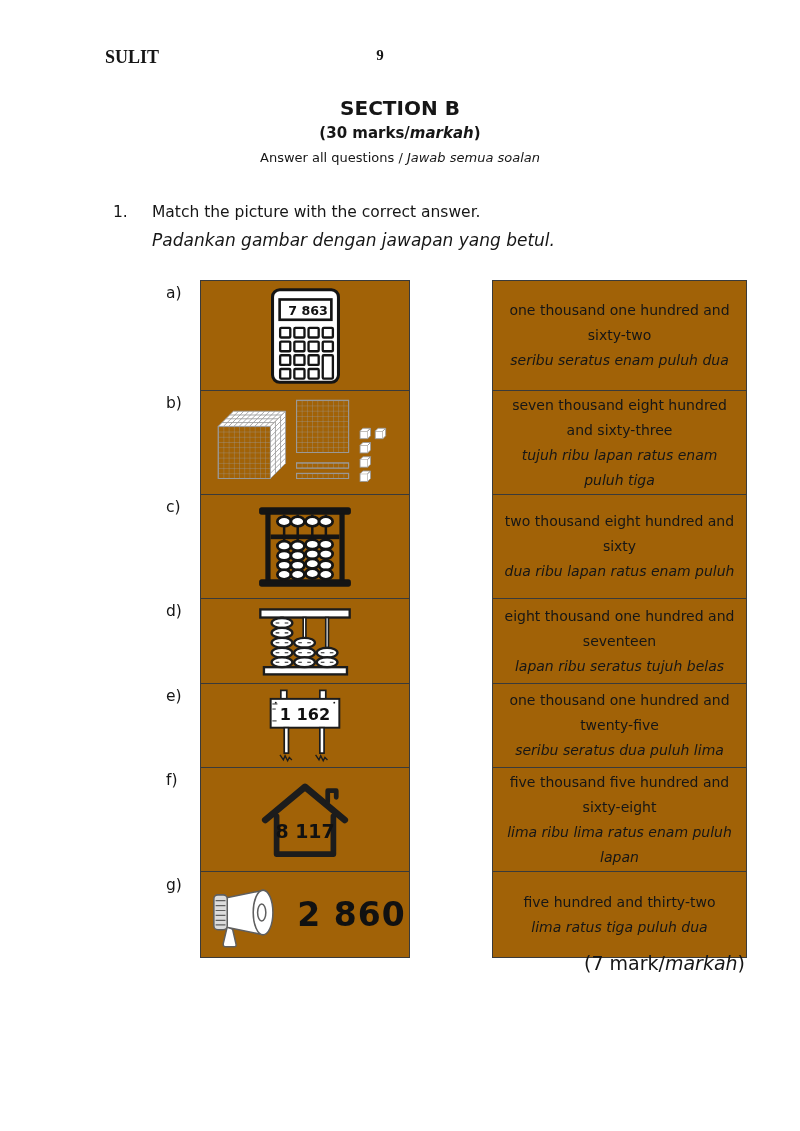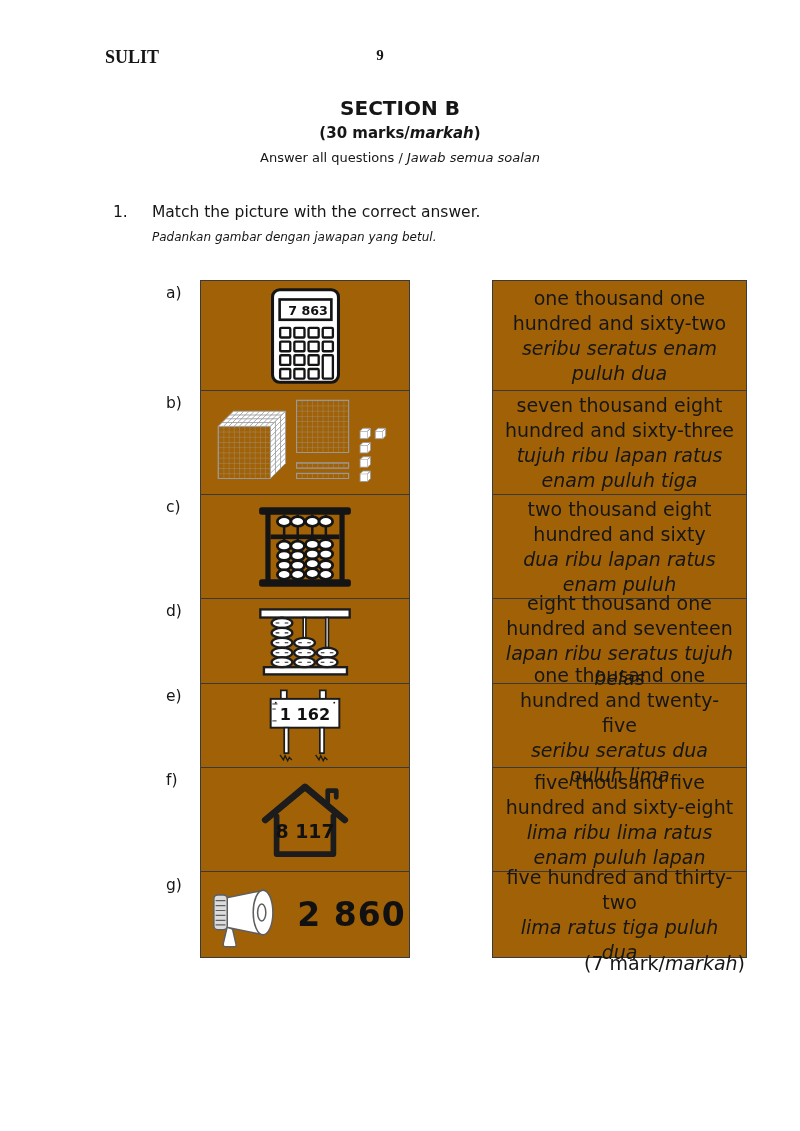--- a/index.html
+++ b/index.html
@@ -12,21 +12,21 @@
   .bold{font-weight:bold;}
 
   
   .pic-table{position:absolute;left:200px;top:280px;width:208px;
              border:1px solid #3a3a3a;}
   .ans-table{position:absolute;left:492px;top:280px;width:253px;
              border:1px solid #3a3a3a;}
   .row{box-sizing:border-box;border-bottom:1px solid #3a3a3a;
        display:flex;align-items:center;justify-content:center;background:#a16207;}
   .row:last-child{border-bottom:none;}
-  .ans{flex-direction:column;text-align:center;font-size:19px;
+  .ans{flex-direction:column;text-align:center;font-size:14px;
        line-height:25px;padding:2px 10px;}
   .h110{height:110px}.h104{height:104px}.h85{height:85px}.h84{height:84px}
   .rlabel{position:absolute;left:166px;font-size:15.5px;}
   .bignum{font-size:33px;font-weight:800;letter-spacing:1px;color:#111;}
   svg text{font-family:"DejaVu Sans",sans-serif;}
 </style>
 </head>
 <body>
 
 <div class="sheet">
@@ -37,21 +37,21 @@
   <div class="abs center-line bold" style="top:96px;font-size:20px;">SECTION B</div>
   <div class="abs center-line bold" style="top:124px;font-size:15px;">
     <span>(30 marks/</span><span class="it">markah</span><span>)</span>
   </div>
   <div class="abs center-line" style="top:150px;font-size:13px;">
     <span>Answer all questions / </span><span class="it">Jawab semua soalan</span>
   </div>
 
   <div class="abs" style="left:113px;top:203px;font-size:15.5px;">1.</div>
   <div class="abs" style="left:152px;top:203px;font-size:15.5px;">Match the picture with the correct answer.</div>
-  <div class="abs it" style="left:152px;top:230px;font-size:12px;">Padankan gambar dengan jawapan yang betul.</div>
+  <div class="abs it" style="left:152px;top:230px;font-size:17px;">Padankan gambar dengan jawapan yang betul.</div>
 
   <div class="rlabel" style="top:284px;">a)</div>
   <div class="rlabel" style="top:394px;">b)</div>
   <div class="rlabel" style="top:498px;">c)</div>
   <div class="rlabel" style="top:602px;">d)</div>
   <div class="rlabel" style="top:687px;">e)</div>
   <div class="rlabel" style="top:771px;">f)</div>
   <div class="rlabel" style="top:876px;">g)</div>
 
   <div class="pic-table">

